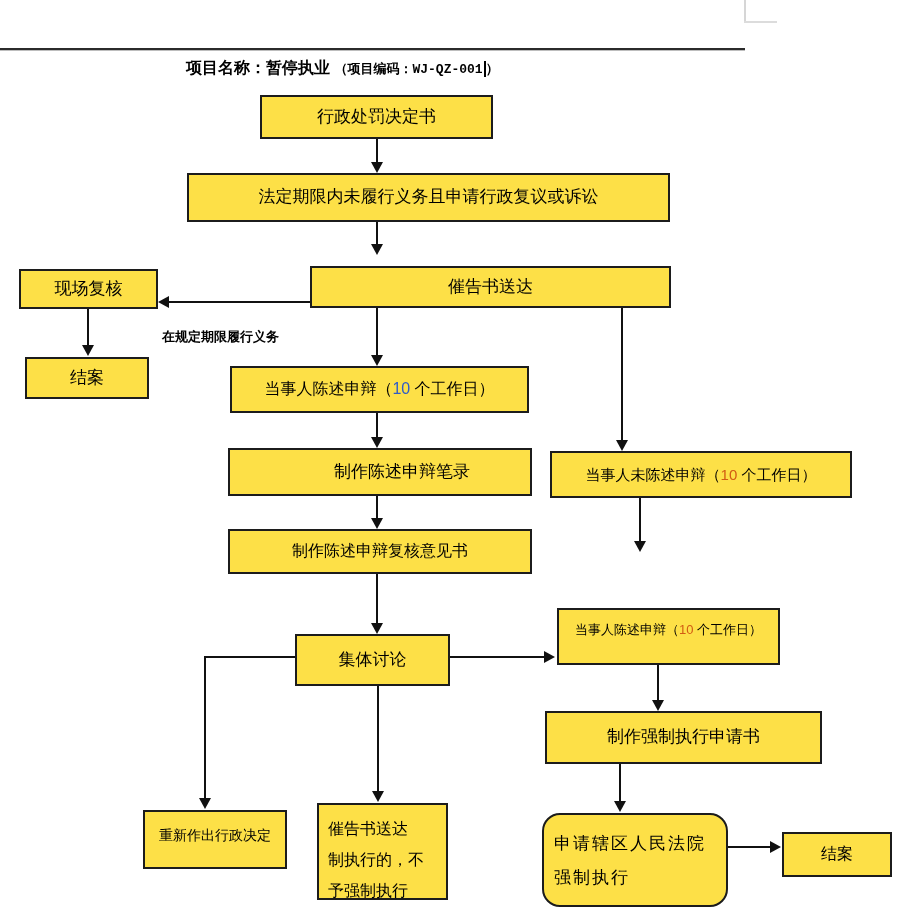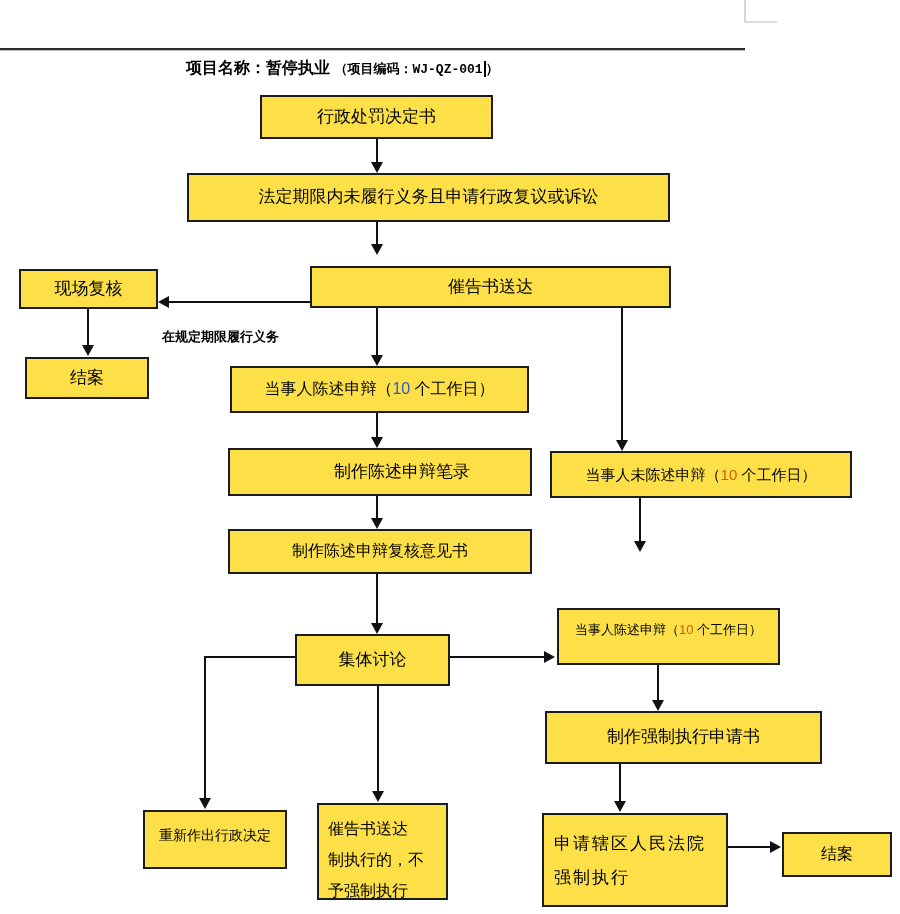--- a/index.html
+++ b/index.html
@@ -102,21 +102,21 @@
   <div class="node fs17" style="left:545px;top:711px;width:277px;height:53px;">
     <span>制作强制执行申请书</span>
   </div>
 
   <div class="node fs16 multiline" style="left:317px;top:803px;width:131px;height:97px;padding:8px 0 0 9px;line-height:31px;">
     <span>催告书送达</span>
     <span>制执行的，不</span>
     <span>予强制执行</span>
   </div>
 
-  <div class="node fs17 multiline" style="left:542px;top:813px;width:186px;height:94px;padding:12px 0 0 10px;line-height:34px;letter-spacing:2px;">
+  <div class="node fs17 multiline" style="left:542px;top:813px;width:186px;height:94px;padding:12px 0 0 10px;line-height:34px;letter-spacing:2px;border-radius:18px;">
     <span>申请辖区人民法院</span>
     <span>强制执行</span>
   </div>
 
   <div class="node fs16" style="left:782px;top:832px;width:110px;height:45px;">
     <span>结案</span>
   </div>
 
   <div class="vline" style="left:376px;top:139px;height:24px;"></div>
   <div class="head-down" style="left:371px;top:162px;"></div>

